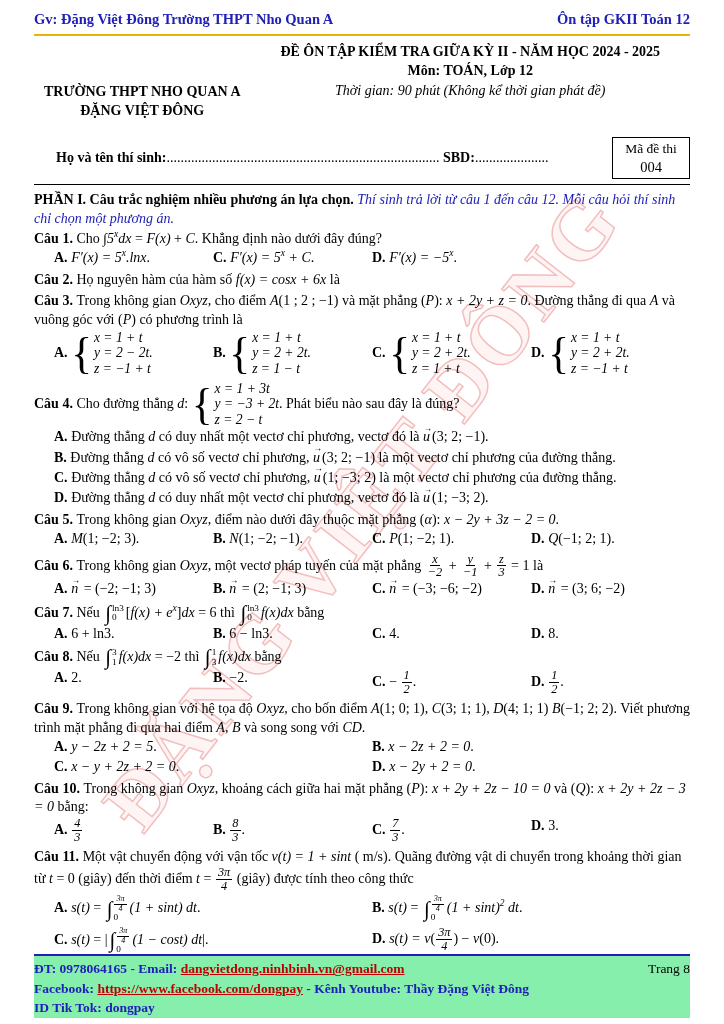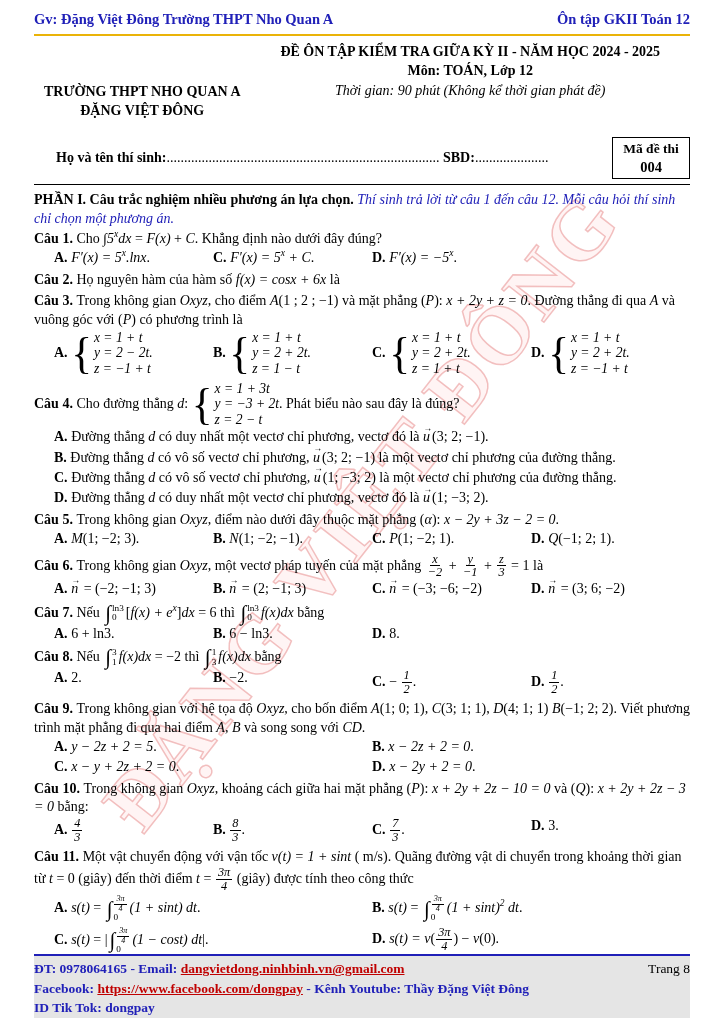--- a/index.html
+++ b/index.html
@@ -23,21 +23,21 @@
   .head-row { display:flex; margin-top:6px; }
   .head-left { width:33%; text-align:center; font-weight:bold; line-height:1.4;margin-top:40px; }
   .head-right { flex:1; text-align:center; line-height:1.4; }
   .exam-title { font-weight:bold; }
   .subject { font-weight:bold; }
   .time { font-style:italic; }
 
   .student-section { display:flex; justify-content:space-between; align-items:center; margin-top:16px; }
   .student-line { flex:1; padding:0 14px 0 22px; }
   .student-line b { font-weight:bold; }
-  .code-box { border:1.5px solid #000; text-align:center; padding:2px 8px; font-weight:bold;
+  .code-box { border:1.5px solid #000; text-align:center; padding:2px 8px; font-weight:normal;
     line-height:1.3; min-width:78px; }
   .code-box .cb1 { font-size:13.5px; }
   .code-box .cb2 { font-size:14.5px; }
   .black-rule { border-bottom:1.5px solid #000; margin-top:5px; }
 
   .part { margin-top:6px; }
   .part b { font-weight:bold; }
   .part .note { font-style:italic; color:#2020b8; }
 
   
@@ -65,21 +65,21 @@
 
   .cases { display:inline-flex; align-items:center; vertical-align:middle; text-align:left; }
   .cases .brace { font-size:3.1em; line-height:0.8; font-weight:400; margin-right:2px; }
   .cases .clines { display:inline-flex; flex-direction:column; line-height:1.15;
     font-style:italic; font-size:0.97em; }
 
   .vec { position:relative; font-style:italic; margin-right:2px; display:inline-block; }
   .vec .arr { position:absolute; left:0.05em; top:-0.62em; font-size:0.62em; font-style:normal; }
 
   
-  .footer { position:absolute; left:34px; right:34px; bottom:6px; z-index:2; background:#e5e5e5;
+  .footer { position:absolute; left:34px; right:34px; bottom:6px; z-index:2; background:#86efac;
     border-top:2px solid #2020b8; padding-top:3px; font-size:13.5px; }
   .f-row { display:flex; justify-content:space-between; line-height:1.45; }
   .fb { color:#2020b8; font-weight:bold; }
   .link { color:#c00000; font-weight:bold; text-decoration:underline; cursor:pointer; }
   .page-num { color:#000; font-weight:normal; }
 </style>
 </head>
 <body>
 
 <div class="page">
@@ -222,20 +222,21 @@
             </span>[<i>f(x) + e</i><sup><i>x</i></sup>]<i>dx</i> = 6 thì <span class="intg">
               <span class="isym">∫</span>
               <span class="lims">
                 <span class="hi">ln3</span>
                 <span class="lo">0</span>
               </span>
             </span><i>f(x)dx</i> bằng</div>
           <div class="opts c4">
             <div class="opt"><b class="okey">A. </b>6 + ln3.</div>
             <div class="opt"><b class="okey">B. </b>6 − ln3.</div>
+            <div class="opt"><b class="okey">C. </b>4.</div>
             <div class="opt"><b class="okey">D. </b>8.</div>
           </div>
         </div>
         <div class="question">
           <div class="stem"><b class="qlabel">Câu 8. </b>Nếu <span class="intg">
               <span class="isym">∫</span>
               <span class="lims">
                 <span class="hi">3</span>
                 <span class="lo">1</span>
               </span>

